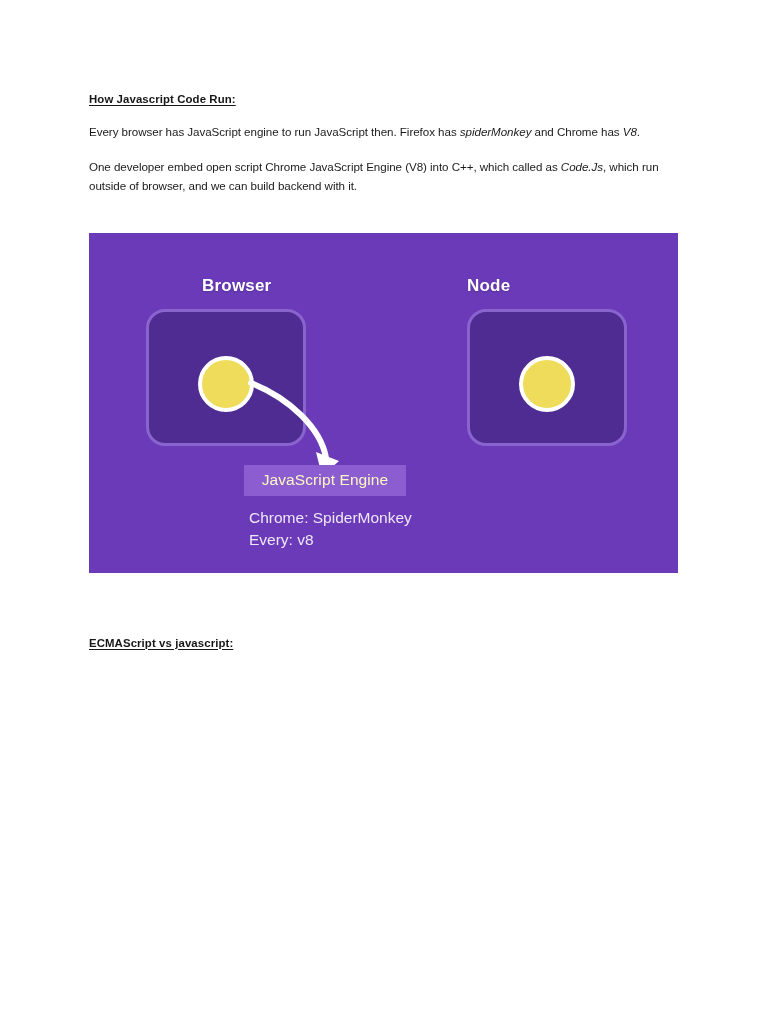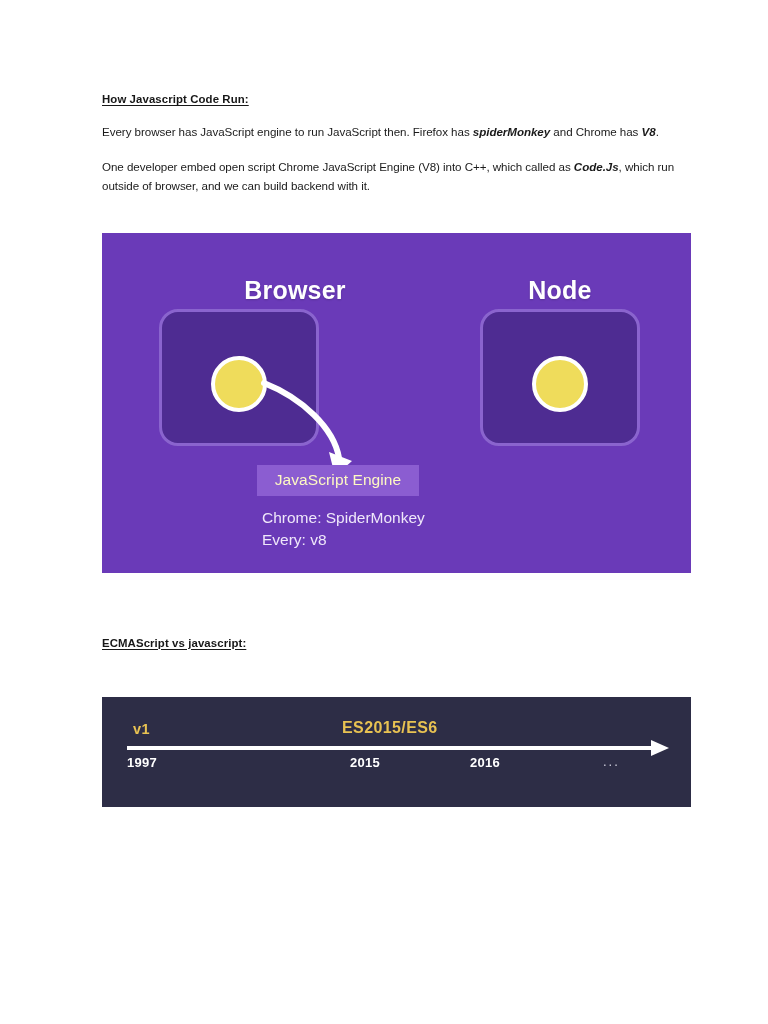--- a/index.html
+++ b/index.html
@@ -20,62 +20,60 @@
     position: absolute;
     inset: 0;
     background: #ffffff;
   }
 
   .content {
     position: absolute;
     left: 89px;
     top: 92px;
     width: 590px;
-    margin-left: 13px;
   }
 
   
   .heading {
     font-size: 11.4px;
     font-weight: bold;
     letter-spacing: 0.1px;
     color: #171717;
     text-decoration: underline;
     text-underline-offset: 2px;
     margin: 0 0 16px 0;
     line-height: 1.35;
   }
   .para {
     font-size: 11.6px;
     line-height: 1.62;
     color: #1a1a1a;
     margin: 0 0 16px 0;
     letter-spacing: -0.05px;
   }
-  .para em { font-style: italic; font-weight: 700; }
+  .para em { font-style: italic; font-weight: 400; }
 
   .spacer-a { height: 21px; }
   .spacer-b { height: 63px; }
   .spacer-c { height: 30px; }
 
   
   .figure-engine {
     position: relative;
     width: 589px;
     height: 340px;
     background: #6A3AB8;
     overflow: hidden;
   }
   .fig-title {
     position: absolute;
     color: #ffffff;
-    font-size: 25px;
+    font-size: 17px;
     font-weight: bold;
     letter-spacing: 0.2px;
-    text-align: center;
     text-shadow: 0 1px 2px rgba(0,0,0,.18);
   }
   .fig-title.browser { left: 113px; top: 43px; width: 160px; }
   .fig-title.node    { left: 378px; top: 43px; width: 160px; }
 
   .runtime-box {
     position: absolute;
     width: 160px;
     height: 137px;
     background: #4E2C92;
@@ -221,27 +219,15 @@
     </div>
 
     <div class="spacer-b"></div>
 
     <h2 class="heading">ECMAScript vs javascript:</h2>
 
 
 
     <div class="spacer-c"></div>
 
-    <div class="figure-timeline">
-      <div class="tl-vlabel v1">v1</div>
-      <div class="tl-vlabel es6">ES2015/ES6</div>
-
-      <div class="tl-axis"></div>
-      <div class="tl-arrowhead"></div>
-
-      <div class="tl-year y1997">1997</div>
-      <div class="tl-year y2015">2015</div>
-      <div class="tl-year y2016">2016</div>
-      <div class="tl-year ellipsis">...</div>
-    </div>
 
   </div>
 </div>
 
 </body></html>

